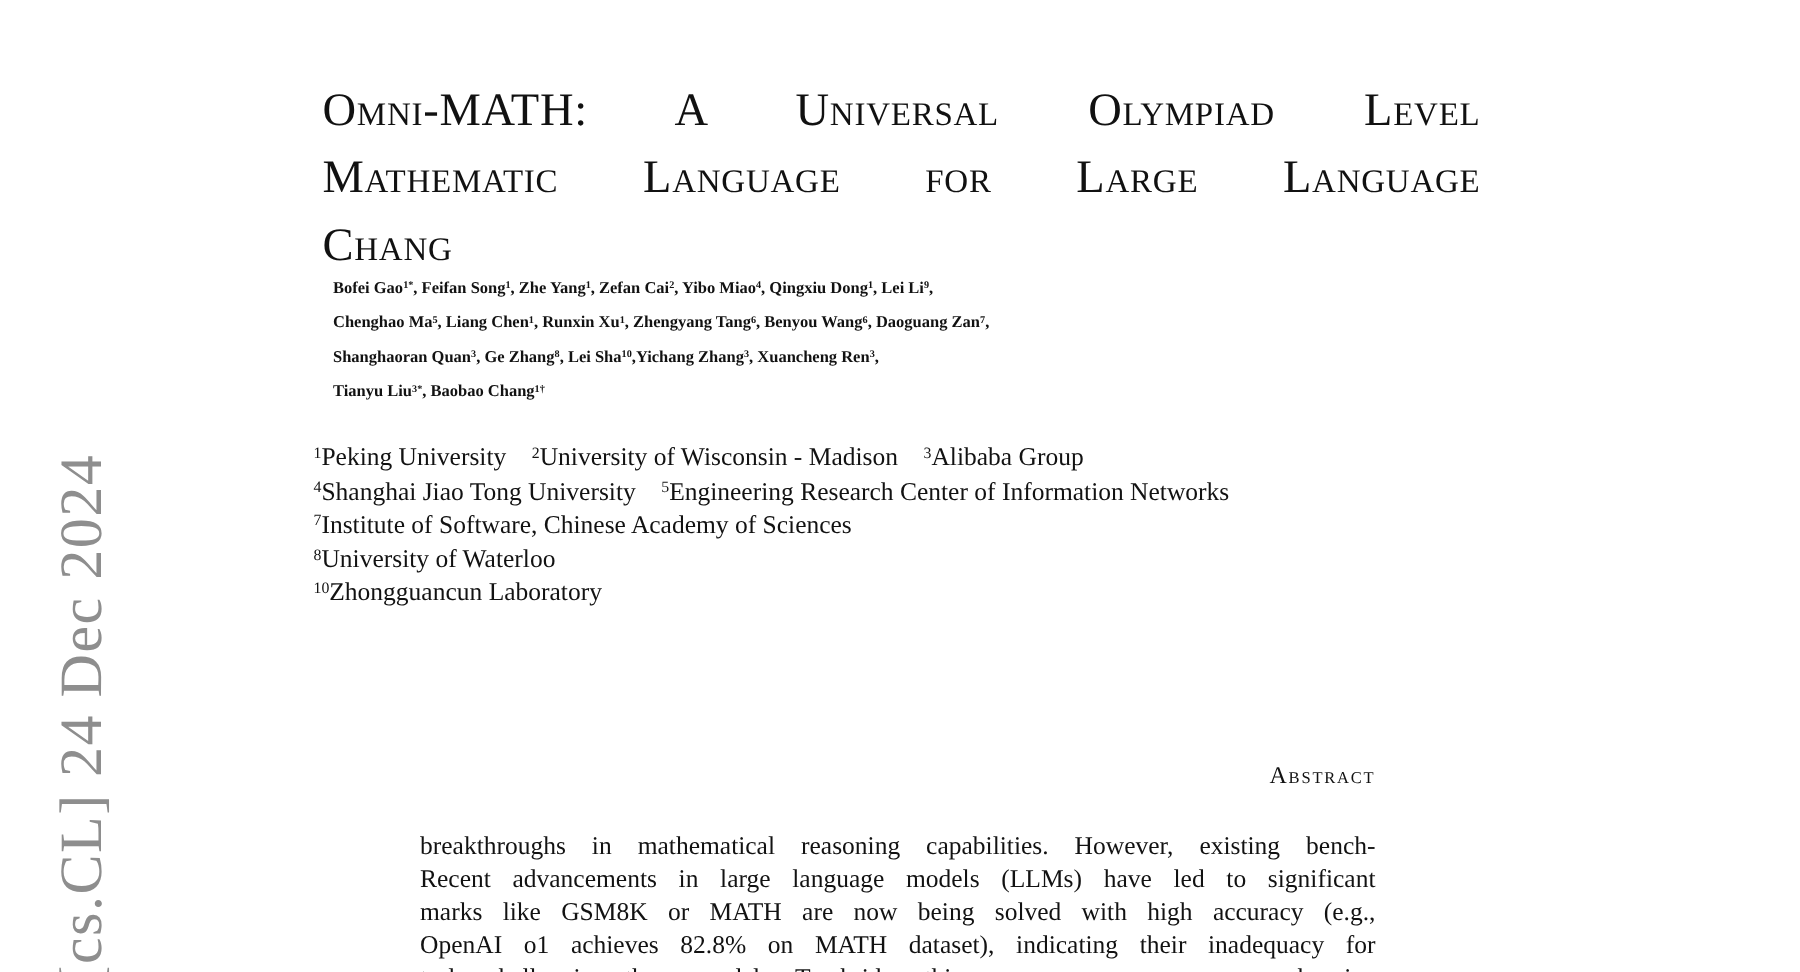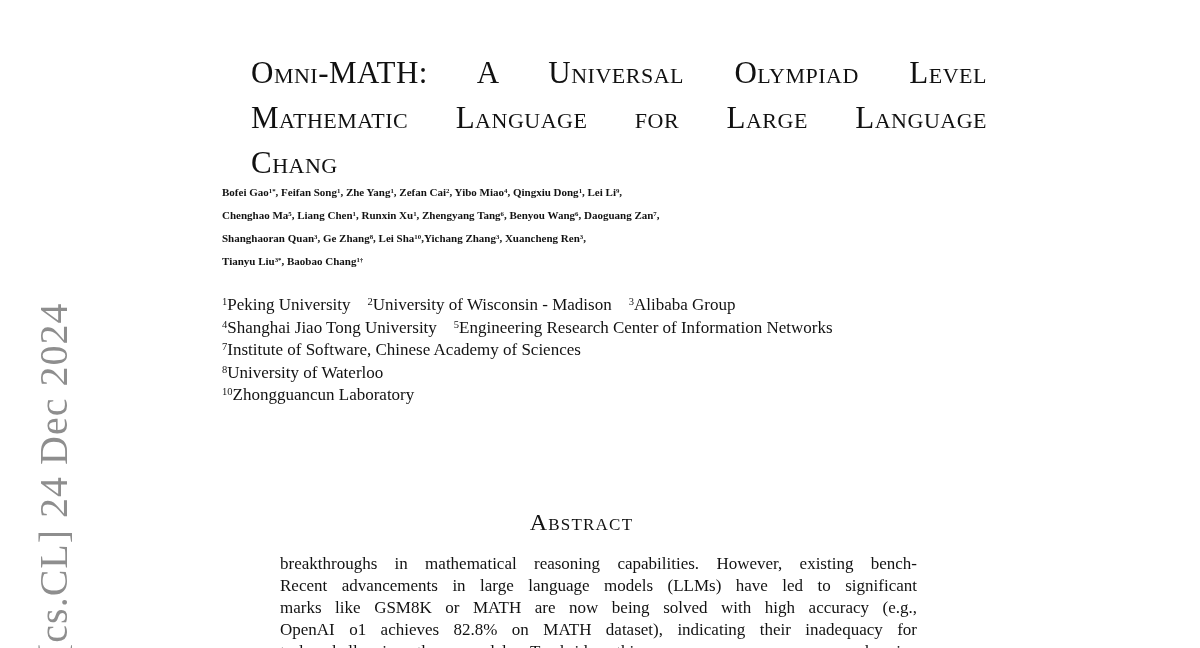--- a/index.html
+++ b/index.html
@@ -40,63 +40,63 @@
     top: 50px;
     width: 772px;
     margin: 0;
     font-size: 31px;
     line-height: 45px;
     font-weight: normal;
     font-variant: small-caps;
     letter-spacing: 0.5px;
     color: #111111;
   }
-  .title-line { display: block; margin-left: 36px; }
+  .title-line { display: block; }
   .justified {
     text-align: justify;
     text-align-last: justify;
   }
 
   
   .authors {
     position: absolute;
     left: 222px;
     top: 181px;
     width: 778px;
     font-size: 11px;
     line-height: 23px;
     font-weight: bold;
   }
 
   
   .affiliations {
     position: absolute;
-    left: 222px;
+    left: 209px;
     top: 294px;
     width: 778px;
     font-size: 17px;
     line-height: 22.5px;
   }
 
   sup {
     font-size: 62%;
     line-height: 0;
     position: relative;
     top: -0.45em;
     vertical-align: baseline;
   }
 
   
   .abstract-heading {
     position: absolute;
-    left: 263px;
+    left: 280px;
     top: 509px;
     width: 637px;
-    text-align: center;
-    font-size: 24px;
+    text-align: right;
+    font-size: 16px;
     font-variant: small-caps;
     letter-spacing: 1.2px;
   }
   .abstract-body {
     position: absolute;
     left: 280px;
     top: 553px;
     width: 637px;
     font-size: 17px;
     line-height: 22px;

